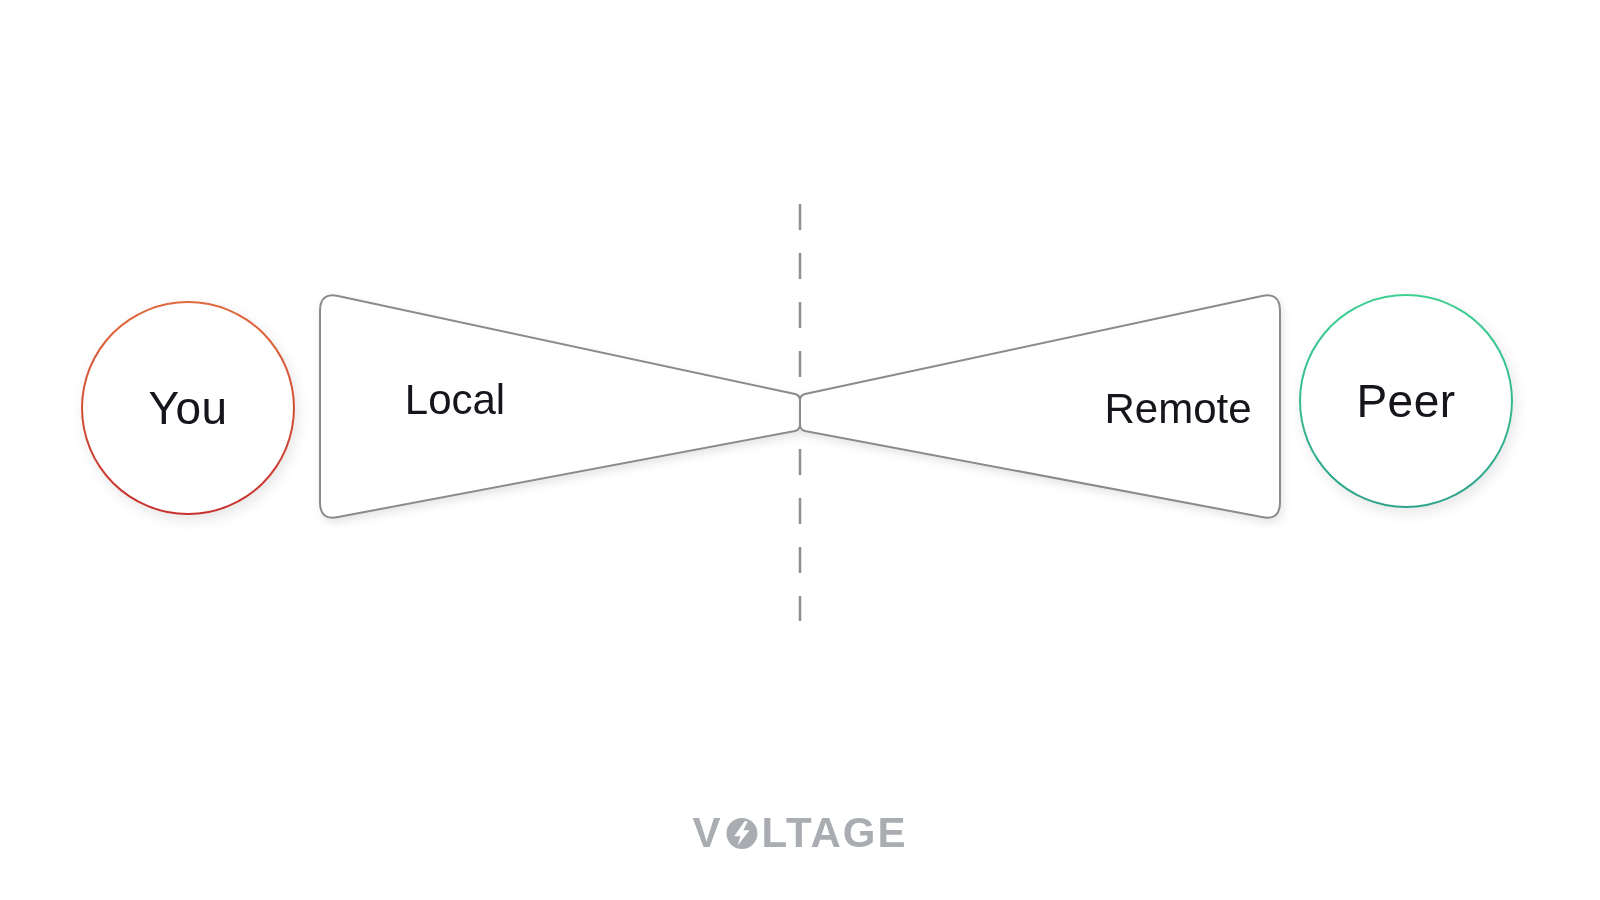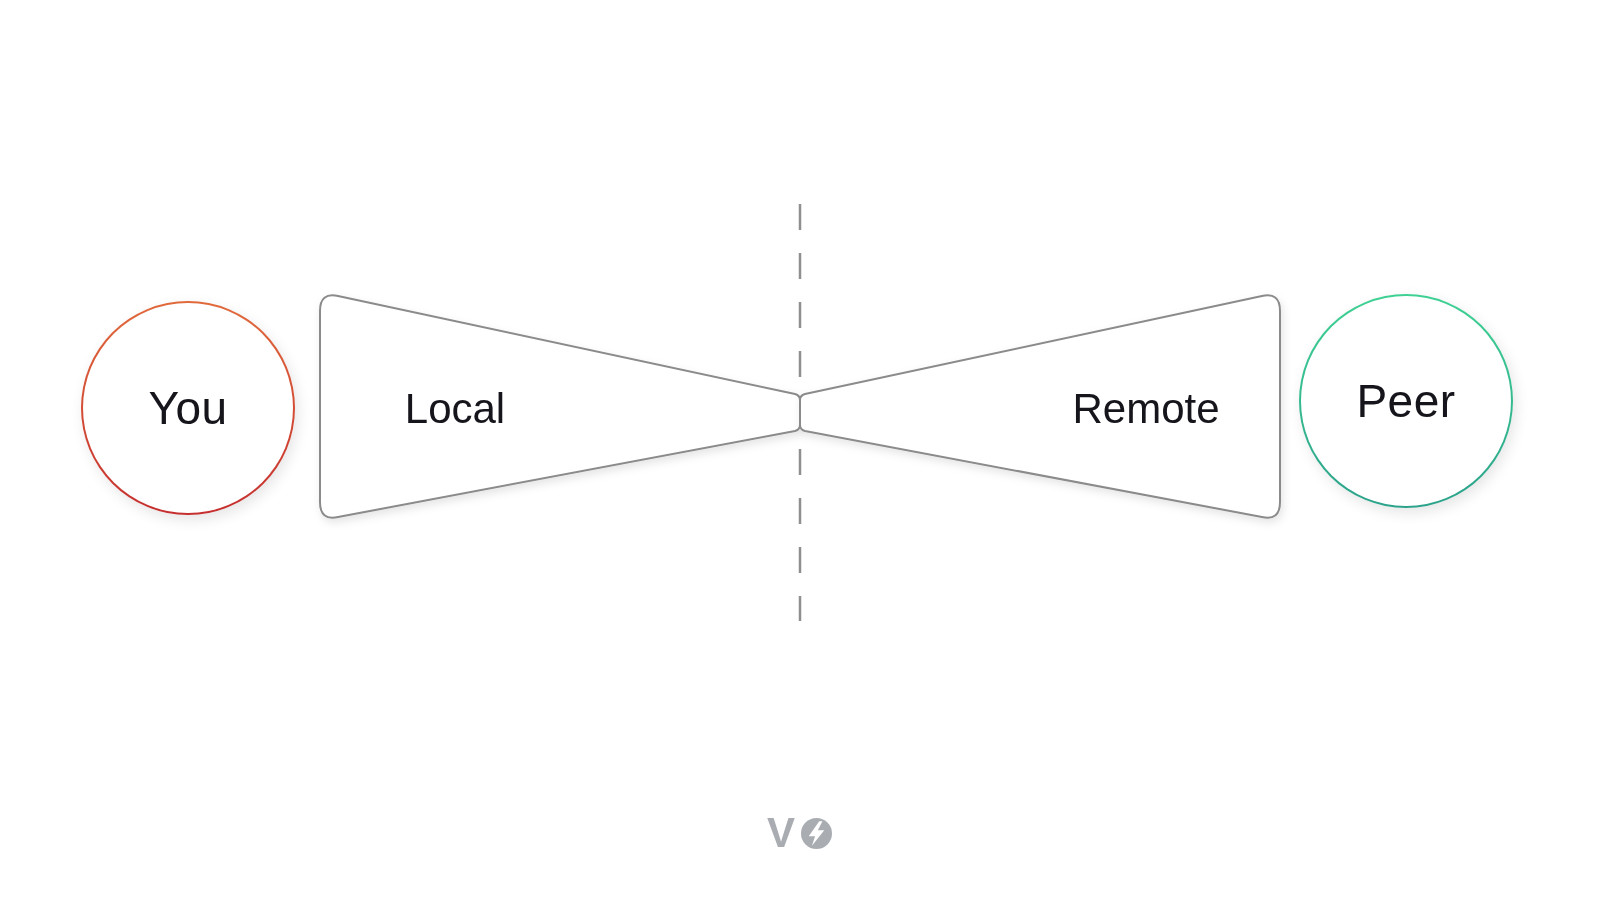--- a/index.html
+++ b/index.html
@@ -59,22 +59,22 @@
   }
   
   .funnel-label {
     position: absolute;
     transform: translate(-50%, -50%);
     font-size: 42px;
     font-weight: 400;
     color: #15151b;
     white-space: nowrap;
   }
-  .funnel-label-local  { left: 455px;  top: 409px; }
-  .funnel-label-remote { left: 1146px; top: 409px; }
+  .funnel-label-local  { left: 455px;  top: 400px; }
+  .funnel-label-remote { left: 1178px; top: 409px; }
   
   .brand {
     position: absolute;
     left: 800px;
     top: 833px;
     transform: translate(-50%, -50%);
     display: flex;
     align-items: center;
     gap: 3px;
     font-size: 42px;
@@ -132,15 +132,16 @@
   <div class="funnel-label funnel-label-local">Local</div>
   <div class="funnel-label funnel-label-remote">Remote</div>
 
   <div class="brand">
     <span>V</span>
     <span class="brand-o">
       <svg width="31" height="31" viewBox="0 0 34 34">
         <path d="M20 3.5 L8.5 20 H15.5 L12 30.5 L25.5 13.5 H18.5 L23.5 3.5 Z" fill="#ffffff"></path>
       </svg>
     </span>
+    <span>LTAGE</span>
   </div>
 
 </div>
 
 </body></html>

